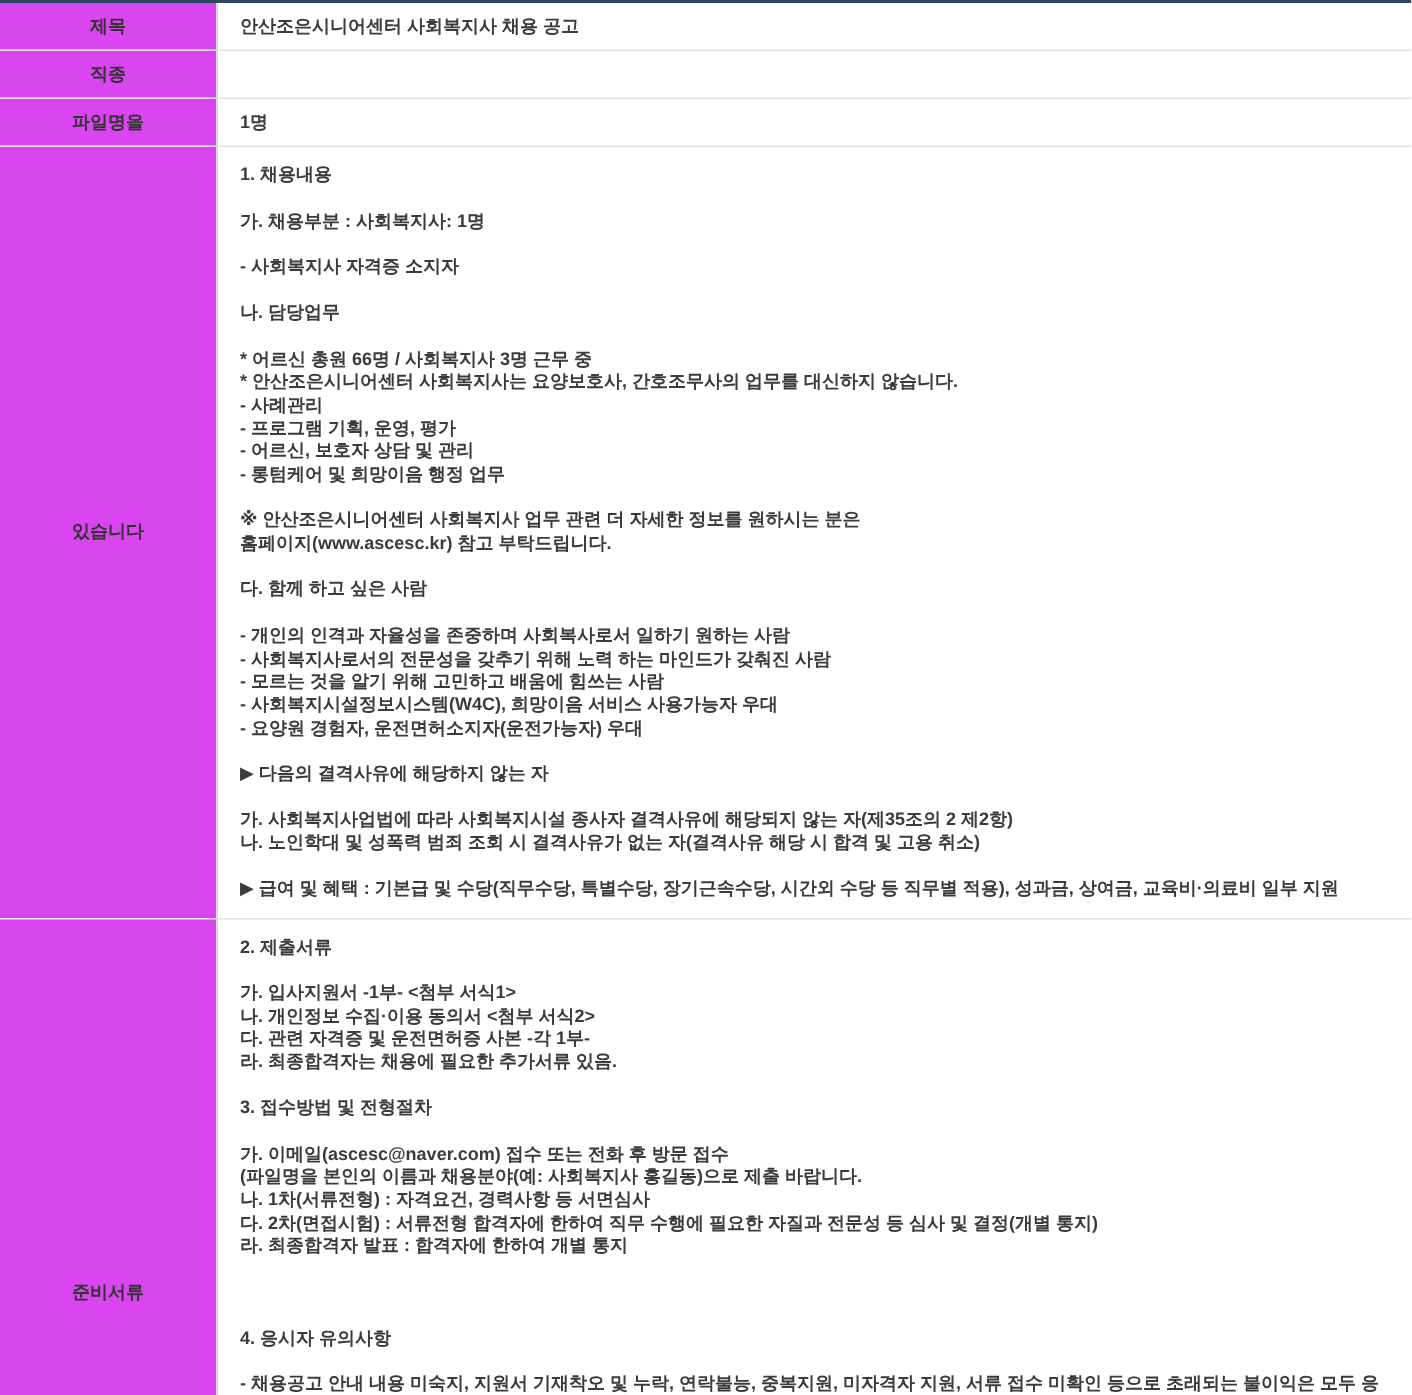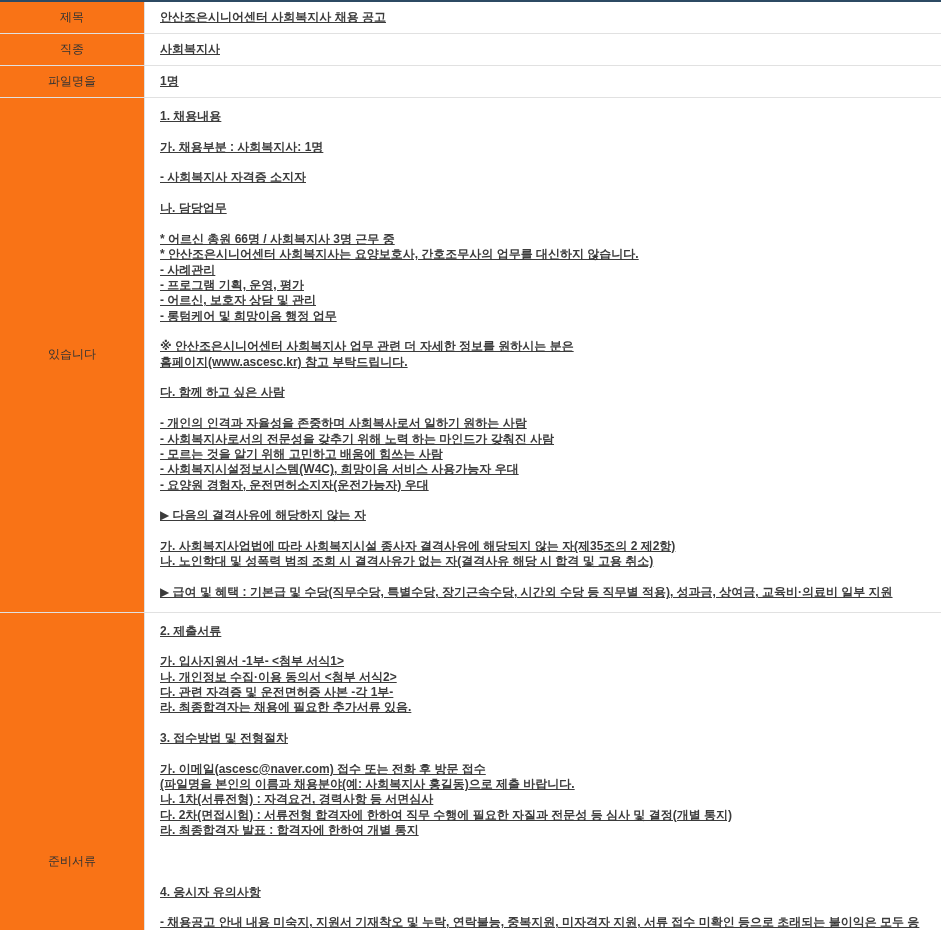--- a/index.html
+++ b/index.html
@@ -5,46 +5,45 @@
   html,body { margin:0; padding:0; background:#ffffff; }
   body { font-family:"Liberation Sans","DejaVu Sans",sans-serif; color:#3b3b3b; }
   .board {
     width:941px; box-sizing:border-box;
     border-top:2px solid #2c4a63;
     font-size:12px; font-weight:700;
   }
   .row { display:flex; align-items:stretch; border-bottom:1px solid #e1e1e1; }
   .label-cell {
     flex:0 0 145px; box-sizing:border-box;
-    background:#f97316; border-right:1px solid #e1e1e1;
+    background:#d946ef; border-right:1px solid #e1e1e1;
     display:flex; align-items:center; justify-content:center;
-    text-align:center; color:#333; font-weight:400; padding:7px 4px;
+    text-align:center; color:#333; font-weight:700; padding:7px 4px;
   }
   .value-cell {
     flex:1 1 auto; box-sizing:border-box;
-    padding:7px 15px; display:flex; align-items:center; font-weight:700;text-decoration:underline;
+    padding:7px 15px; display:flex; align-items:center; font-weight:700;
   }
   .value-cell.multiline {
     display:block; white-space:pre-line; line-height:1.28; padding:11px 15px;
   }
 </style>
 </head>
 <body>
 
 <div class="board">
 
   <div class="row">
     <div class="label-cell">제목</div>
     <div class="value-cell">안산조은시니어센터 사회복지사 채용 공고</div>
   </div>
 
 
   <div class="row">
     <div class="label-cell">직종</div>
-    <div class="value-cell">사회복지사</div>
   </div>
 
   <div class="row">
     <div class="label-cell">파일명을</div>
     <div class="value-cell">1명</div>
   </div>
 
   <div class="row">
     <div class="label-cell">있습니다</div>
     <div class="value-cell multiline">1. 채용내용

